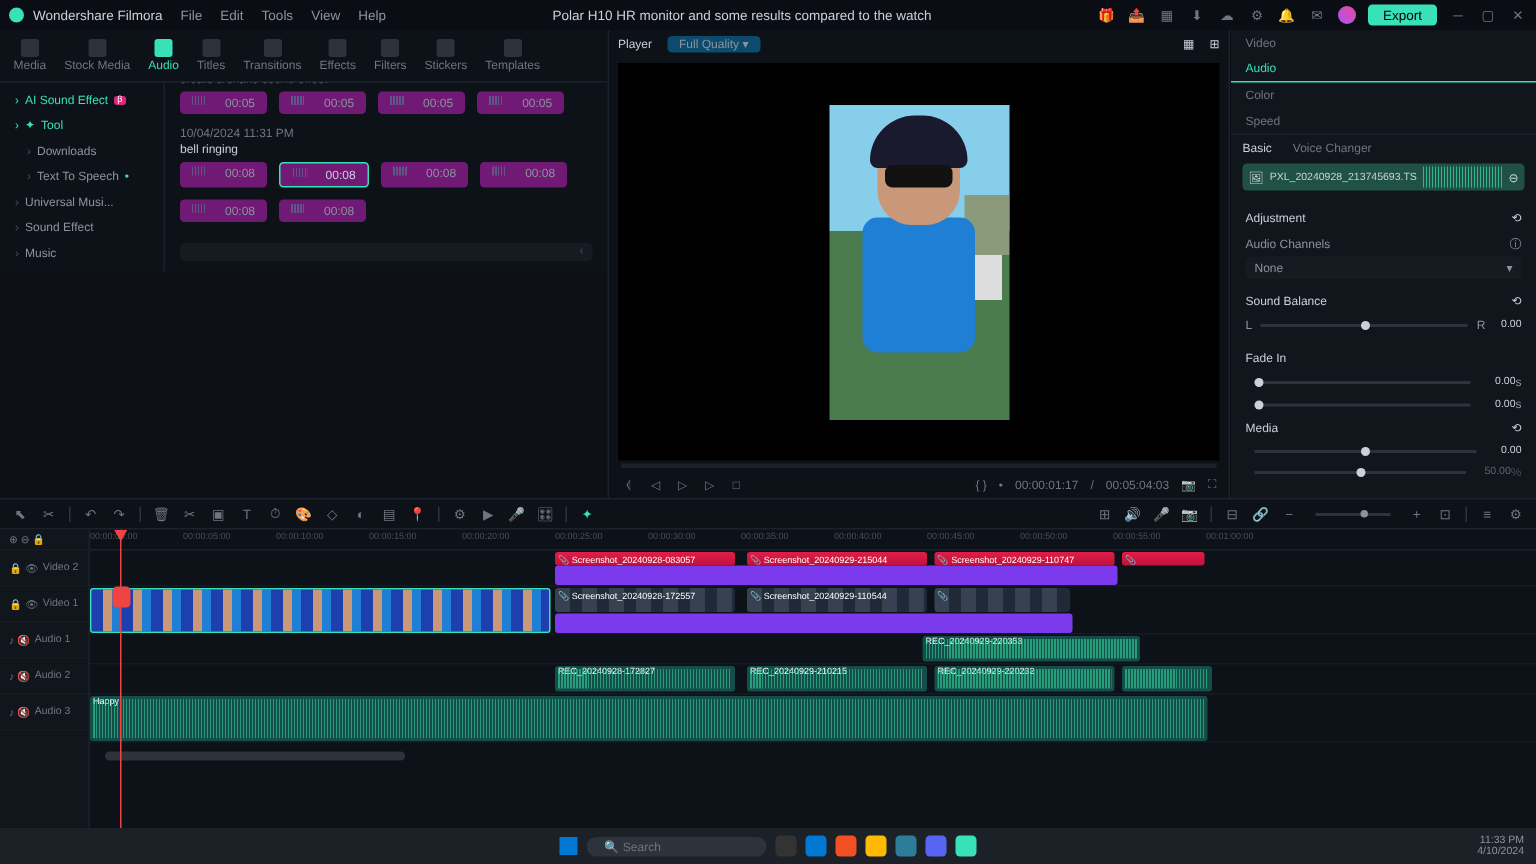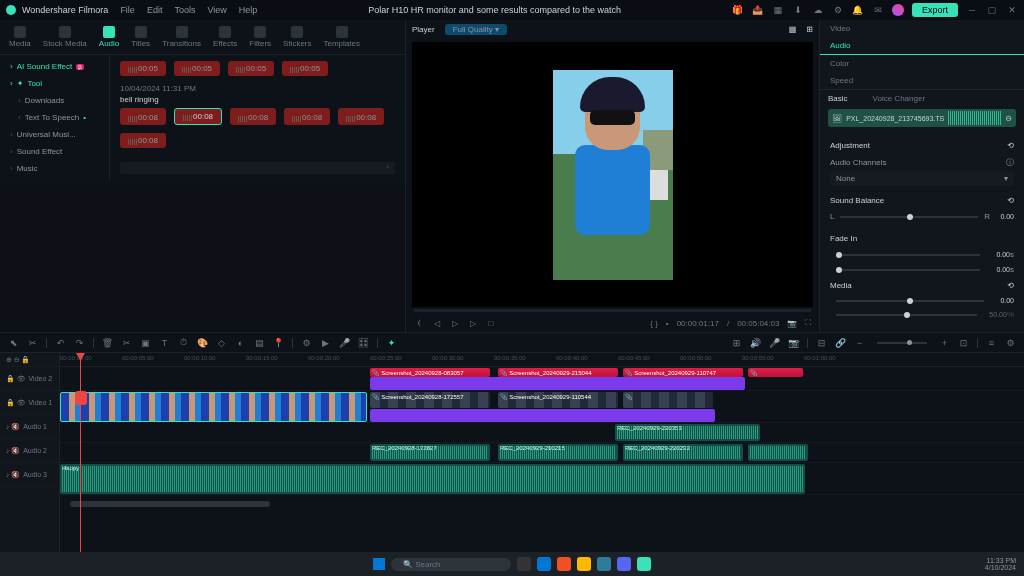--- a/index.html
+++ b/index.html
@@ -25,21 +25,21 @@
 .sidebar-list .item.active { color: #38e1b7; }
 .sidebar-list .item.active::before { color: #38e1b7; }
 .badge { background: #6d28d9; color: #fff; font-size: 6px; padding: 0 2px; border-radius: 2px; }
 .badge2 { background: #db2777; color: #fff; font-size: 6px; padding: 0 2px; border-radius: 2px; }
 .content-panel { width: 295px; background: #0d1218; display: flex; flex-direction: column; padding: 6px 10px; }
 .content-panel .hint { font-size: 7px; color: #484f58; text-align: center; margin-bottom: 4px; }
 .sound-entry { margin-bottom: 8px; }
 .sound-entry .meta { font-size: 8px; color: #6e7681; }
 .sound-entry .title2 { font-size: 8px; color: #c9d1d9; margin: 2px 0 4px; }
 .sound-chips { display: flex; gap: 8px; flex-wrap: wrap; }
-.sound-chip { background: #7f1d1d; border-radius: 3px; padding: 3px 8px; display: flex; align-items: flex-end; gap: 0; font-size: 8px; color: #8b949e; }
+.sound-chip { background: #701a75; border-radius: 3px; padding: 3px 8px; display: flex; align-items: flex-start; gap: 12px; font-size: 8px; color: #8b949e; }
 .sound-chip.sel { border: 1px solid #38e1b7; color: #c9d1d9; }
 .sound-chip .wav { width: 10px; height: 6px; background: repeating-linear-gradient(90deg,#38e1b7 0 1px,transparent 1px 2px); opacity: .3; }
 .describe { margin-top: auto; background: #161b22; border-radius: 4px; padding: 6px 8px; font-size: 8px; color: #484f58; display: flex; align-items: center; }
 .describe .send { margin-left: auto; color: #6e7681; }
 .collapse-tab { height: 12px; background: #161b22; margin-top: 6px; border-radius: 3px; text-align: right; color: #484f58; font-size: 8px; padding: 0 6px; }
 .preview-panel { flex: 1; background: #0d1218; display: flex; flex-direction: column; border-left: 1px solid #1c222b; }
 .preview-header { height: 18px; display: flex; align-items: center; padding: 0 6px; font-size: 8px; gap: 10px; }
 .preview-header .dropdown { background: #0c4a6e; padding: 1px 8px; border-radius: 3px; color: #8b949e; }
 .preview-video { flex: 1; display: flex; align-items: center; justify-content: center; background: #000; margin: 4px 6px 0; position: relative; }
 .preview-video .figure { width: 120px; height: 210px; background: linear-gradient(#87ceeb 0 40%, #4a7c4e 40% 100%); position: relative; overflow: hidden; }
@@ -53,21 +53,21 @@
 .preview-controls { display: flex; align-items: center; padding: 4px 8px; font-size: 8px; color: #6e7681; gap: 8px; }
 .preview-controls .pc-btn { width: 10px; text-align: center; }
 .preview-controls .time { margin-left: auto; }
 .preview-controls .spacer { flex: 1; }
 .preview-scrubber { height: 3px; background: #1c222b; margin: 2px 8px; }
 .inspector { width: 205px; background: #11161d; border-left: 1px solid #1c222b; display: flex; flex-direction: column; font-size: 8px; overflow-y: auto; }
 .inspector::-webkit-scrollbar { width: 4px; }
 .inspector .top-tabs { display: flex; border-bottom: 1px solid #1c222b; flex-direction: column; }
 .inspector .top-tabs div { padding: 4px 10px; color: #6e7681; }
 .inspector .top-tabs div.active { color: #38e1b7; border-bottom: 1px solid #38e1b7; }
-.inspector .sub-tabs { display: flex; padding: 4px 8px; gap: 25px; align-items: flex-end; }
+.inspector .sub-tabs { display: flex; padding: 4px 8px; gap: 14px; align-items: flex-end; }
 .inspector .sub-tabs div { color: #6e7681; }
 .inspector .sub-tabs div.active { color: #c9d1d9; }
 .inspector .section { padding: 4px 10px; }
 .inspector .file-strip { background: #1f5244; border-radius: 3px; padding: 2px 4px; display: flex; align-items: center; gap: 4px; margin: 2px 8px 6px; }
 .inspector .file-strip .wave { flex: 1; height: 14px; background: repeating-linear-gradient(90deg,#38e1b7 0 1px,transparent 1px 2px); opacity: .7; }
 .inspector .row { display: flex; align-items: center; justify-content: space-between; padding: 3px 0; color: #8b949e; }
 .inspector .slider { flex: 1; height: 2px; background: #2d333b; position: relative; margin: 0 6px; }
 .inspector .slider .thumb { position: absolute; width: 6px; height: 6px; background: #c9d1d9; border-radius: 50%; top: -2px; }
 .inspector .val { color: #c9d1d9; font-size: 7px; min-width: 24px; text-align: right; }
 .inspector .select { width: 100%; background: #161b22; padding: 3px 6px; border-radius: 3px; color: #8b949e; display: flex; justify-content: space-between; }

